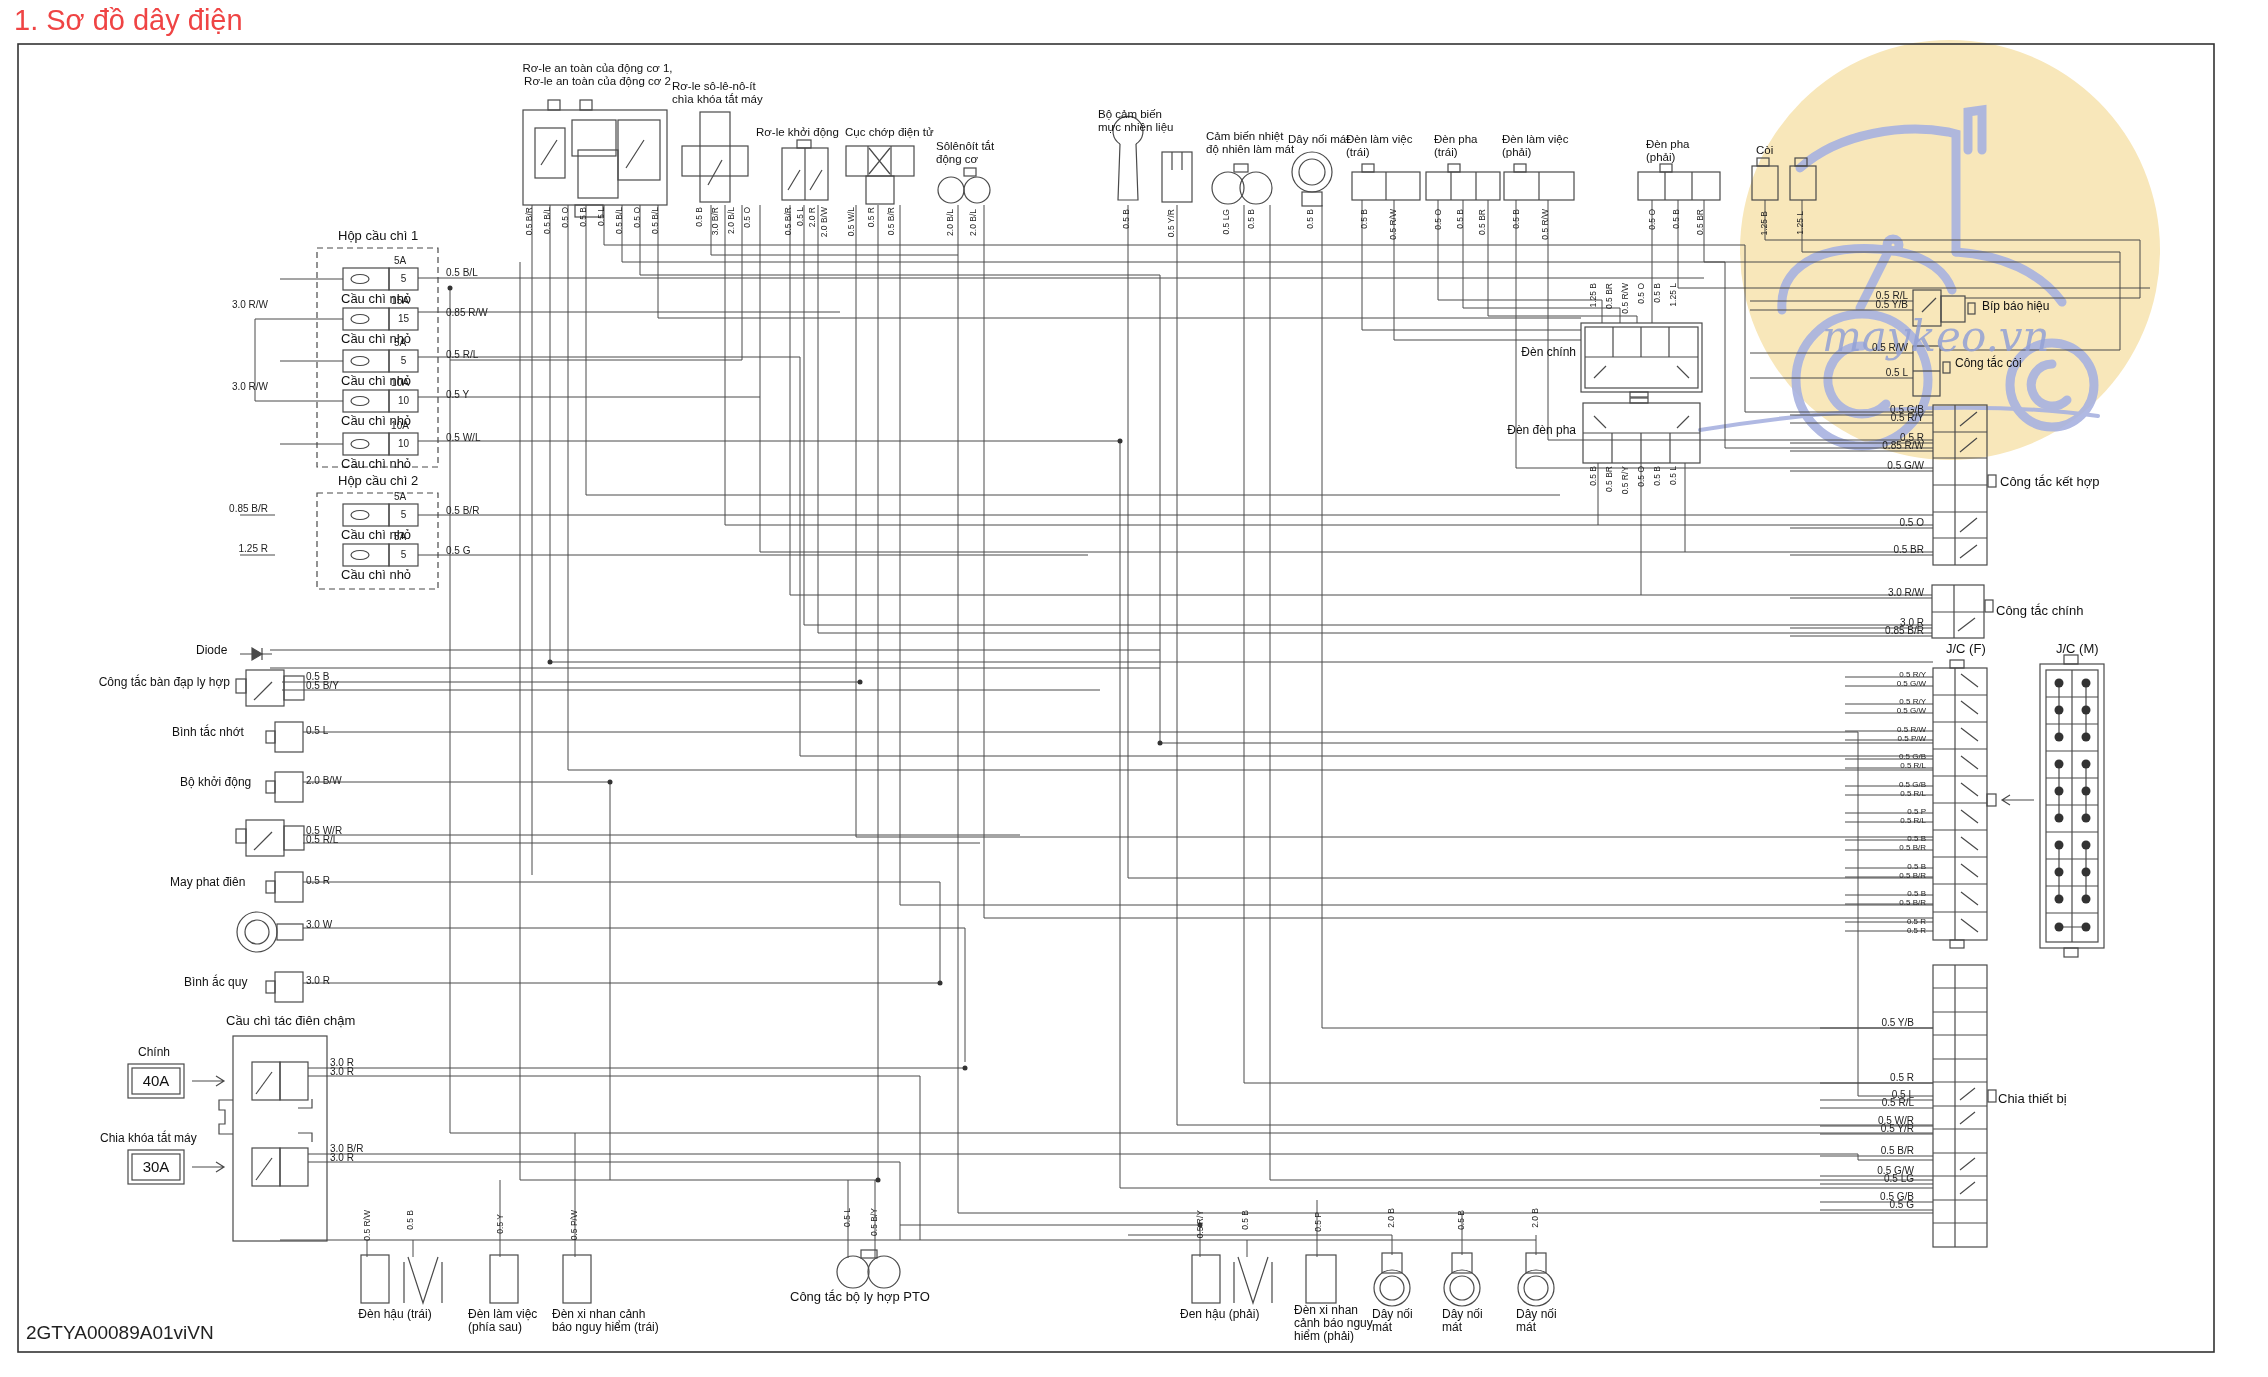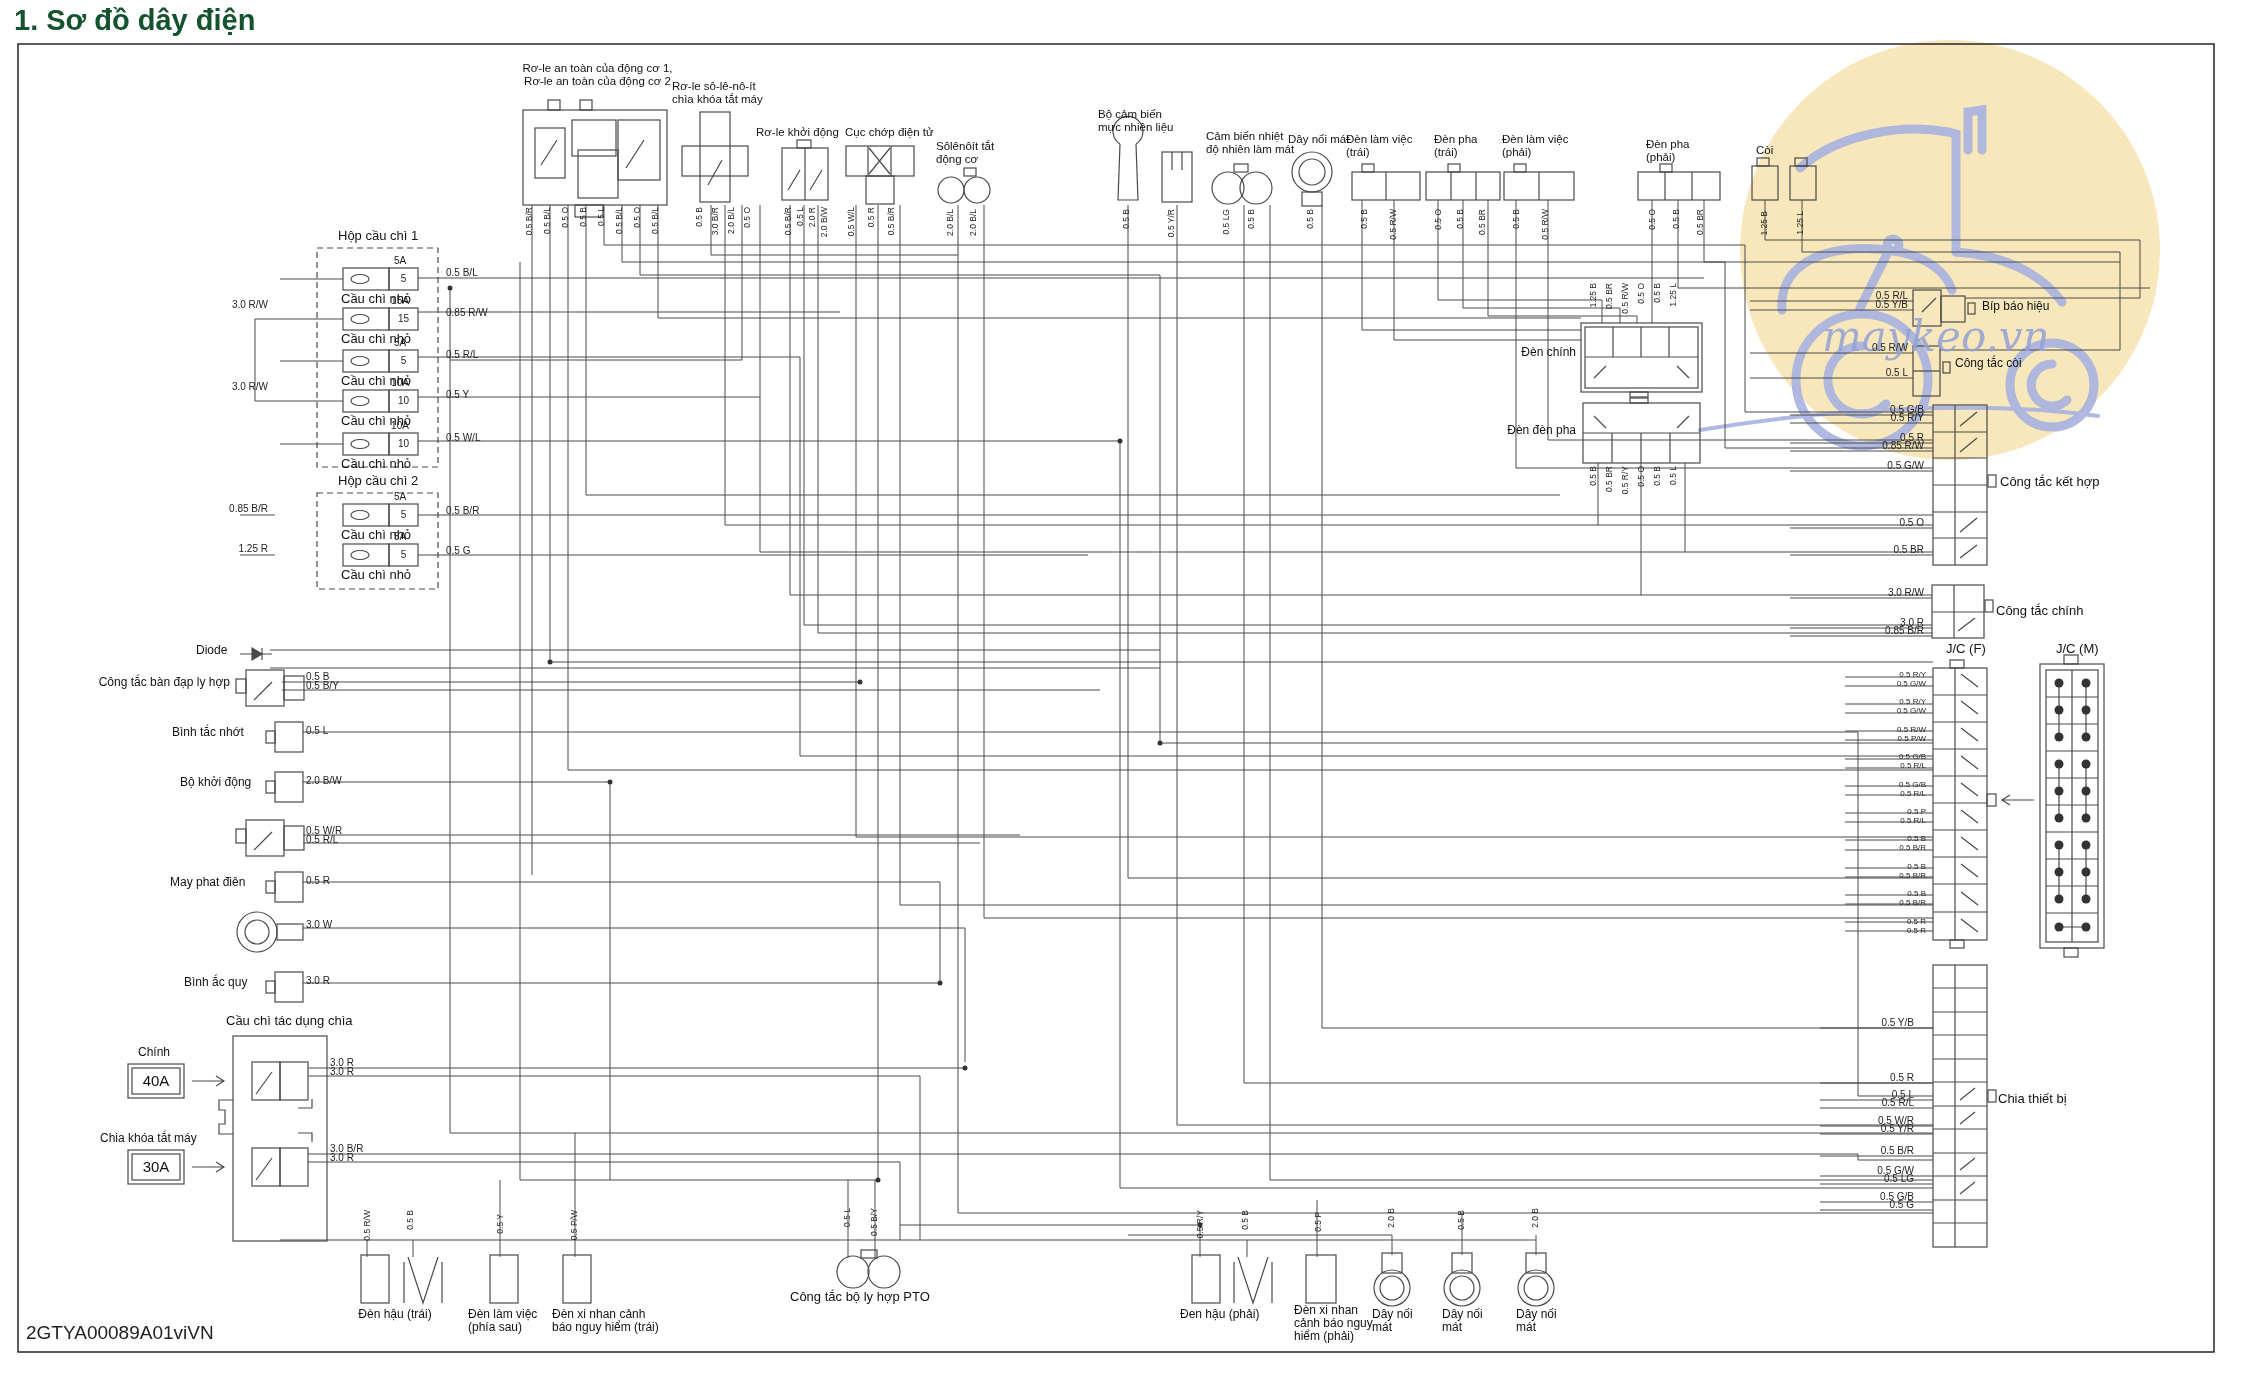--- a/index.html
+++ b/index.html
@@ -1,18 +1,18 @@
 <!DOCTYPE html>
 <html><head>
 <meta charset="utf-8">
 <style>
   html,body{margin:0;padding:0;background:#fff;}
   .page{position:relative;width:2268px;height:1377px;background:#fff;
         font-family:"Liberation Sans", sans-serif;color:#111;overflow:hidden;}
-  .title{position:absolute;left:14px;top:4px;font-size:29px;font-weight:bold;color:#14532d;white-space:nowrap;}
+  .title{position:absolute;left:14px;top:4px;font-size:29px;font-weight:normal;color:#ef4444;white-space:nowrap;}
   .code{position:absolute;left:26px;top:1322px;font-size:19px;color:#222;}
   svg.art{position:absolute;left:0;top:0;}
   .wm-text{position:absolute;left:1822px;top:312px;font-family:"DejaVu Serif",serif;
            font-style:italic;font-size:42px;color:#93a1d6;opacity:.85;}
   .L{position:absolute;font-size:12px;line-height:13px;white-space:nowrap;color:#111;}
   .S{font-size:11.5px;line-height:12.5px;}
   .B13{font-size:13px;line-height:14px;}
   .C{text-align:center;}
   .R{text-align:right;}
   .W{position:absolute;font-size:10px;line-height:9px;color:#222;white-space:nowrap;}
@@ -577,21 +577,21 @@
       <span class="ln">0.5 R</span>
     </div>
   <div class="W BL stack2" style="left:306px;top:920px">
       <span class="ln">3.0 W</span>
     </div>
   <div class="L" style="left:184px;top:976px">Bình ắc quy</div>
   <div class="W BL stack2" style="left:306px;top:976px">
       <span class="ln">3.0 R</span>
     </div>
 
-  <div class="L B13" style="left:226px;top:1014px">Cầu chì tác dụng chìa</div>
+  <div class="L B13" style="left:226px;top:1014px">Cầu chì tác điên chậm</div>
   <div class="L" style="left:138px;top:1046px">Chính</div>
   <div class="L big C" style="left:132px;top:1073px;width:48px">40A</div>
   <div class="W BL stack2" style="left:330px;top:1058px">
       <span class="ln">3.0 R</span>
       <span class="ln">3.0 R</span>
     </div>
   <div class="L" style="left:100px;top:1132px">Chia khóa tắt máy</div>
   <div class="L big C" style="left:132px;top:1159px;width:48px">30A</div>
   <div class="W BL stack2" style="left:330px;top:1144px">
       <span class="ln">3.0 B/R</span>

